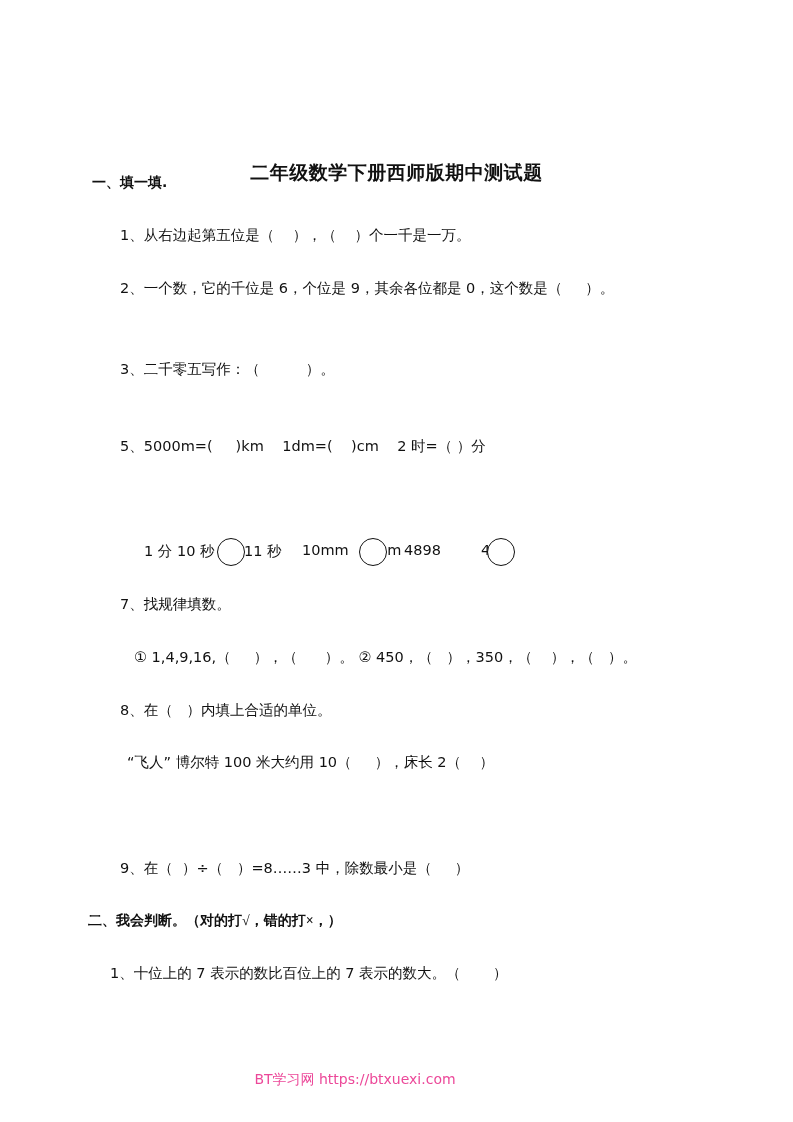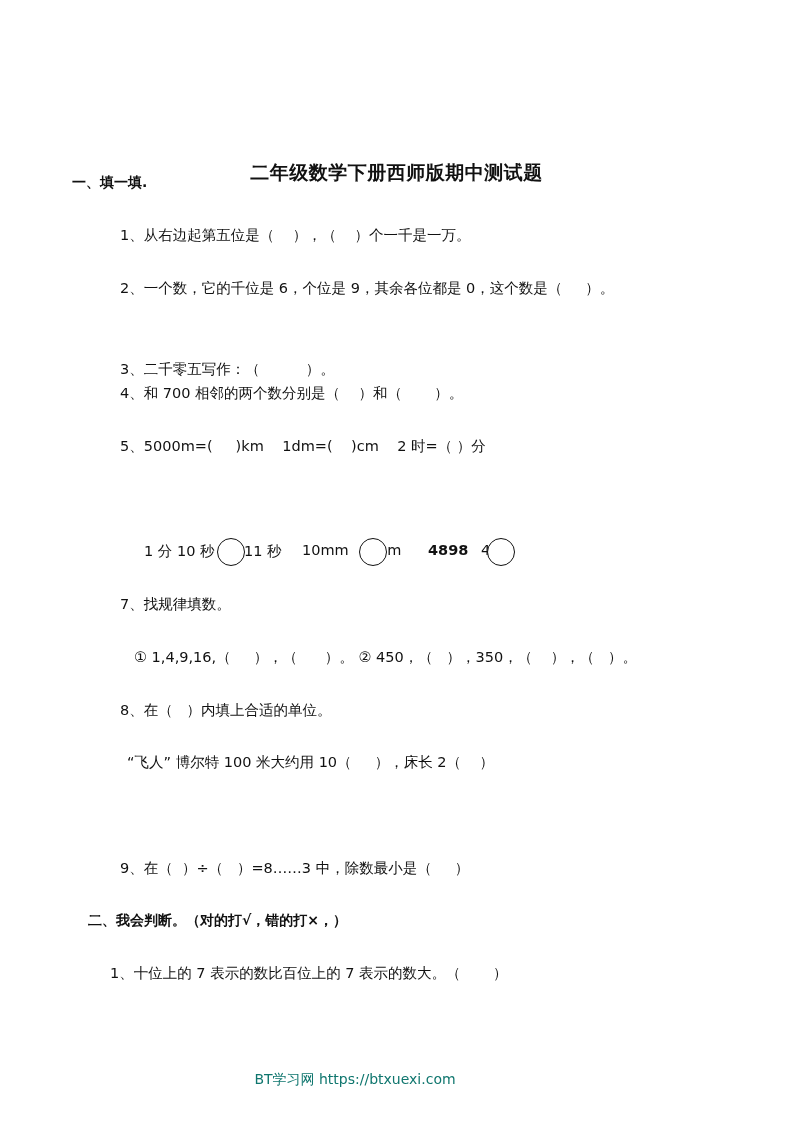--- a/index.html
+++ b/index.html
@@ -6,52 +6,51 @@
   body { width: 793px; height: 1122px; position: relative; overflow: hidden;
          font-family: "DejaVu Sans", sans-serif; color: #111; }
   .page { position: absolute; left: 0; top: 0; width: 793px; height: 1122px; background: #fff; }
   .title { position: absolute; left: 0; width: 793px; top: 112px; text-align: center;
            font-size: 19px; font-weight: bold; letter-spacing: 0.5px; margin-top: 48px; }
   .section { position: absolute; font-size: 14px; font-weight: bold; white-space: pre; }
   .line { position: absolute; font-size: 14.5px; white-space: pre; }
   .circle { position: absolute; width: 26px; height: 26px; border: 1.3px solid #111;
             border-radius: 50%; background: #fff; }
   .footer { position: absolute; left: 0; width: 710px; top: 1071px; text-align: center;
-            font-size: 14px; color: #0f766e; }
+            font-size: 14px; color: #ec4899; }
 </style>
 </head>
 <body>
 
 <div class="page">
 
   <div class="title">二年级数学下册西师版期中测试题</div>
 
-  <div class="section" style="left:72px; top:174px;">一、填一填.</div>
+  <div class="section" style="left:92px; top:174px;">一、填一填.</div>
 
   <div class="line" style="left:120px; top:226px;">1、从右边起第五位是（    ），（    ）个一千是一万。</div>
   <div class="line" style="left:120px; top:279px;">2、一个数，它的千位是 6，个位是 9，其余各位都是 0，这个数是（     ）。</div>
   <div class="line" style="left:120px; top:332px;margin-top:28px;">3、二千零五写作：（          ）。</div>
-  <div class="line" style="left:120px; top:384px;">4、和 700 相邻的两个数分别是（    ）和（       ）。</div>
   <div class="line" style="left:120px; top:437px;">5、5000m=(     )km    1dm=(    )cm    2 时=（ ）分</div>
 
   <div>
     <div class="line" style="left:144px; top:542px;">1 分 10 秒</div>
     <div class="line" style="left:244px; top:542px;">11 秒</div>
     <div class="line" style="left:302px; top:542px;">10mm</div>
     <div class="line" style="left:378px; top:542px;">1m</div>
-    <div class="line" style="left:428px; top:542px;font-weight:bold;">4898</div>
+    <div class="line" style="left:404px; top:542px;">4898</div>
     <div class="line" style="left:481px; top:542px;">4  6</div>
     <div class="circle" style="left:217px; top:538px;"></div>
     <div class="circle" style="left:359px; top:538px;"></div>
     <div class="circle" style="left:487px; top:538px;"></div>
   </div>
 
   <div class="line" style="left:120px; top:595px;">7、找规律填数。</div>
   <div class="line" style="left:134px; top:648px;">① 1,4,9,16,（     ），（      ）。 ② 450，（   ），350，（    ），（   ）。</div>
   <div class="line" style="left:120px; top:701px;">8、在（   ）内填上合适的单位。</div>
   <div class="line" style="left:120px; top:753px;margin-left:7px;">“飞人” 博尔特 100 米大约用 10（     ），床长 2（    ）</div>
   <div class="line" style="left:120px; top:859px;">9、在（  ）÷（   ）=8……3 中，除数最小是（     ）</div>
 
-  <div class="section" style="left:88px; top:912px;">二、我会判断。（对的打√，错的打×，）</div>
+  <div class="section" style="left:88px; top:912px;font-family:Liberation Serif, serif;">二、我会判断。（对的打√，错的打×，）</div>
   <div class="line" style="left:110px; top:964px;">1、十位上的 7 表示的数比百位上的 7 表示的数大。（       ）</div>
 
   <div class="footer">BT学习网 https://btxuexi.com</div>
 </div>
 
 </body></html>

